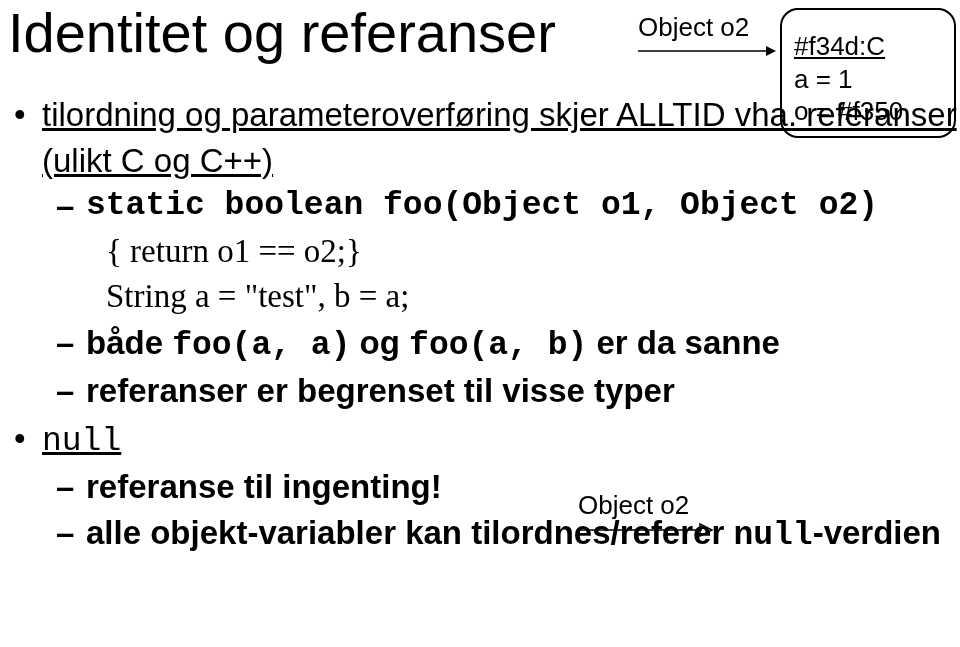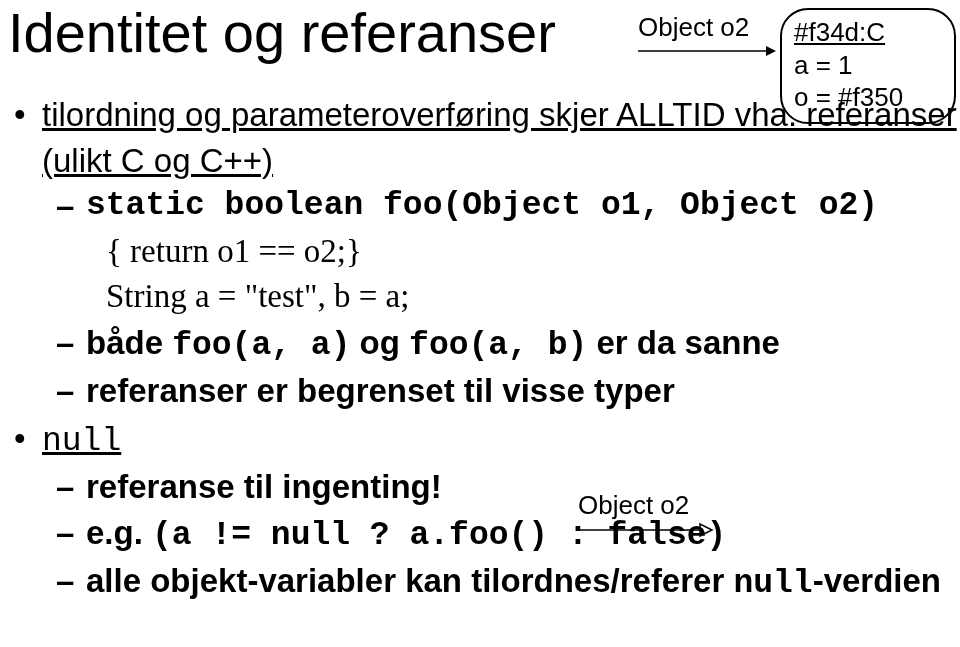--- a/index.html
+++ b/index.html
@@ -18,22 +18,22 @@
     left: 8px;
     font-size: 56px;
     font-weight: 400;
   }
   .box {
     position: absolute;
     top: 8px;
     left: 780px;
     width: 150px;
     border: 2px solid #000;
-    border-radius: 28px;
-    padding: 6px 10px 8px 12px;
+    border-radius: 18px;
+    padding: 20px 10px 8px 12px;
     font-size: 26px;
     line-height: 1.25;
   }
   .box .underline { text-decoration: underline; }
   .arrow1 {
     position: absolute;
     top: 30px;
     left: 638px;
   }
   .arrow1 .label {
@@ -130,23 +130,20 @@
   <div class="codeline">{ return o1 == o2;}</div>
   <div class="codeline">String a = "test", b = a;</div>
   <ul>
     <li class="bullet2">
       <span>både </span><span class="code">foo(a, a)</span><span> og </span><span class="code">foo(a, b)</span><span> er da sanne</span>
     </li>
     <li class="bullet2">referanser er begrenset til visse typer</li>
     <li class="bullet1"><span class="code">null</span></li>
     <li class="bullet2">referanse til ingenting!</li>
     <li class="bullet2">
-      <span>e.g. </span><span class="code">(a != null ? a.foo() : false)</span>
-    </li>
-    <li class="bullet2">
       <span>alle objekt-variabler kan tilordnes/referer </span><span class="code">null</span><span>-verdien</span>
     </li>
   </ul>
 </div>
 
 <div class="arrow2">
   <span class="label">Object o2</span>
   <svg width="140" height="16">
     <line x1="0" y1="8" x2="124" y2="8" stroke="#000" stroke-width="1.5"></line>
     <polygon points="122,2 122,14 134,8" fill="none" stroke="#000" stroke-width="1.5"></polygon>

